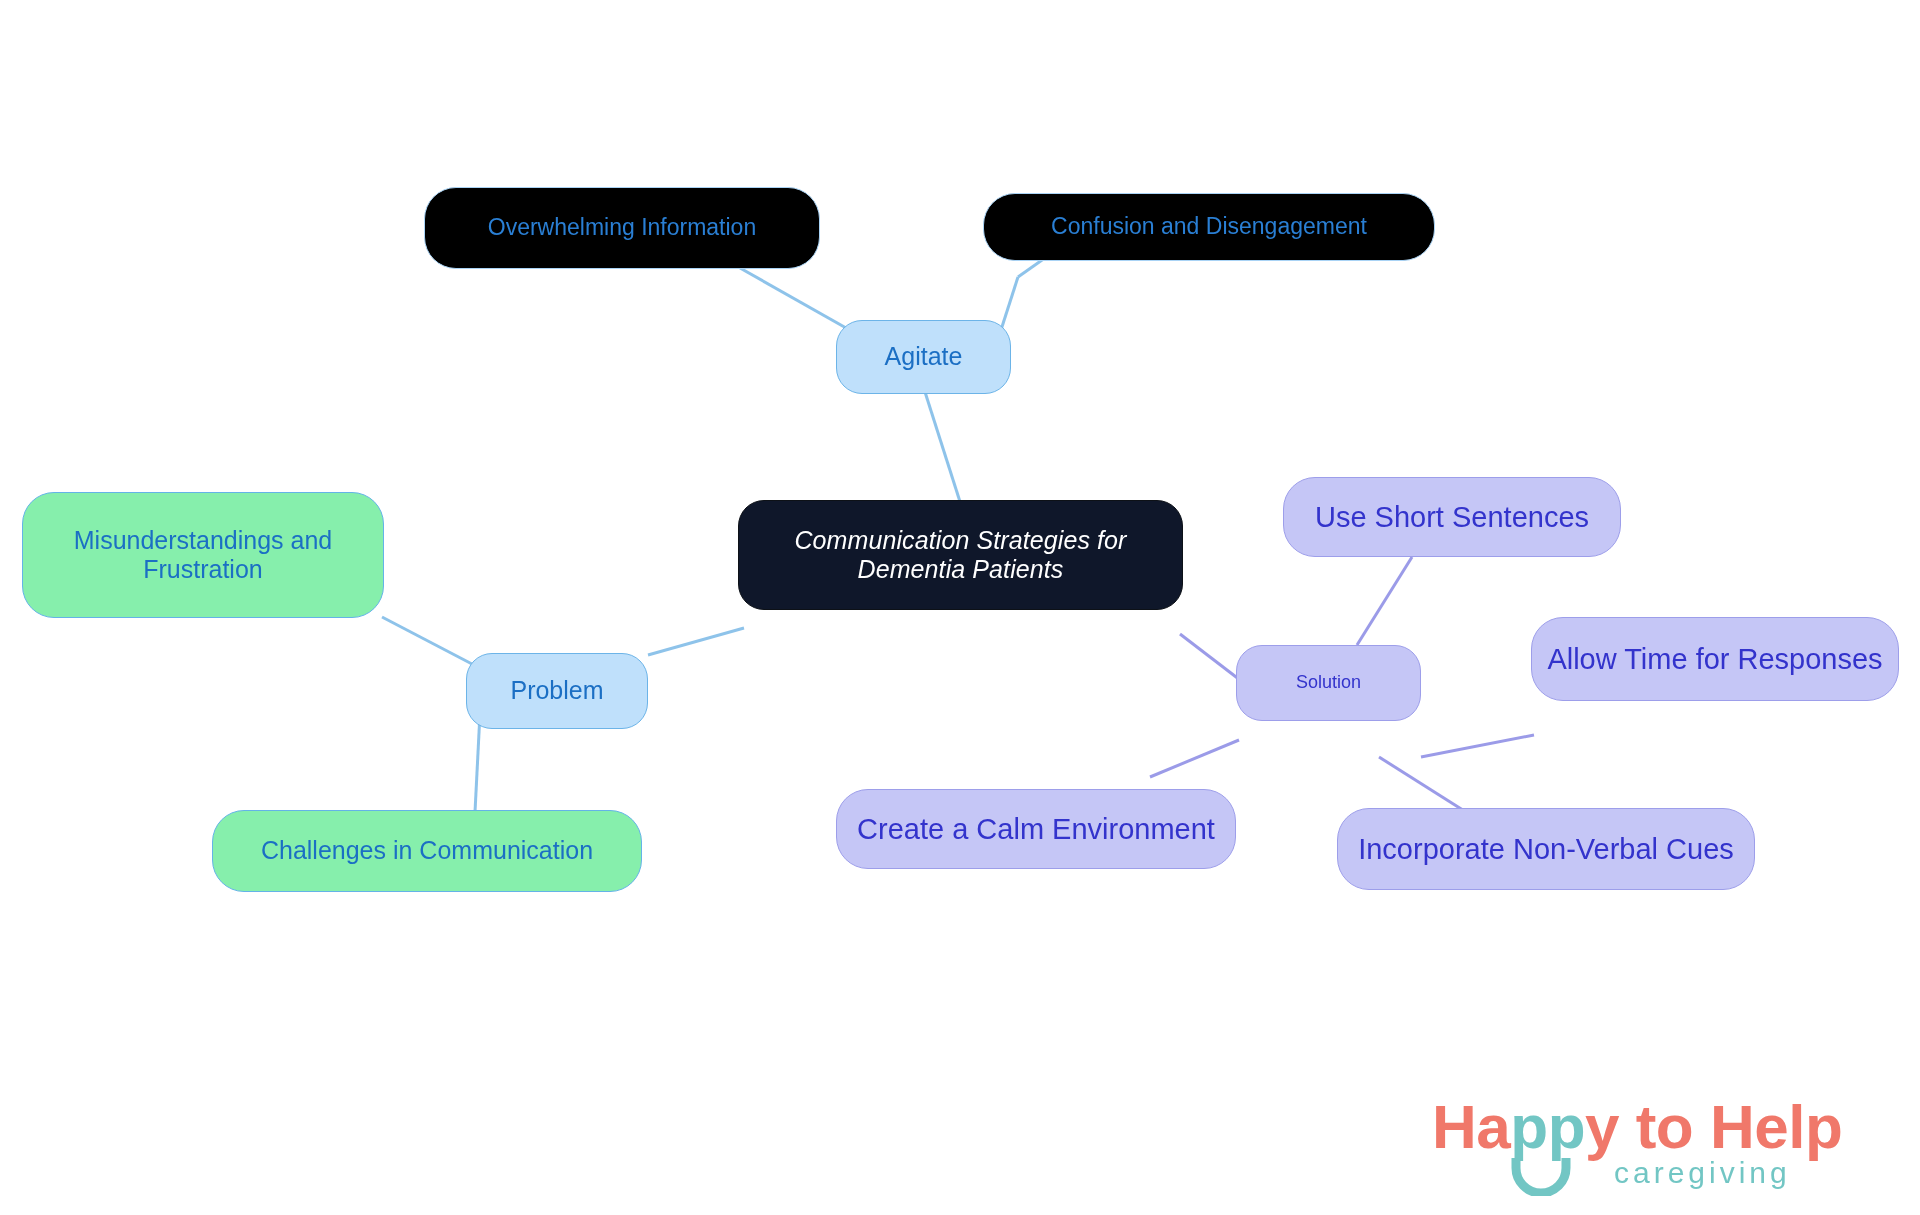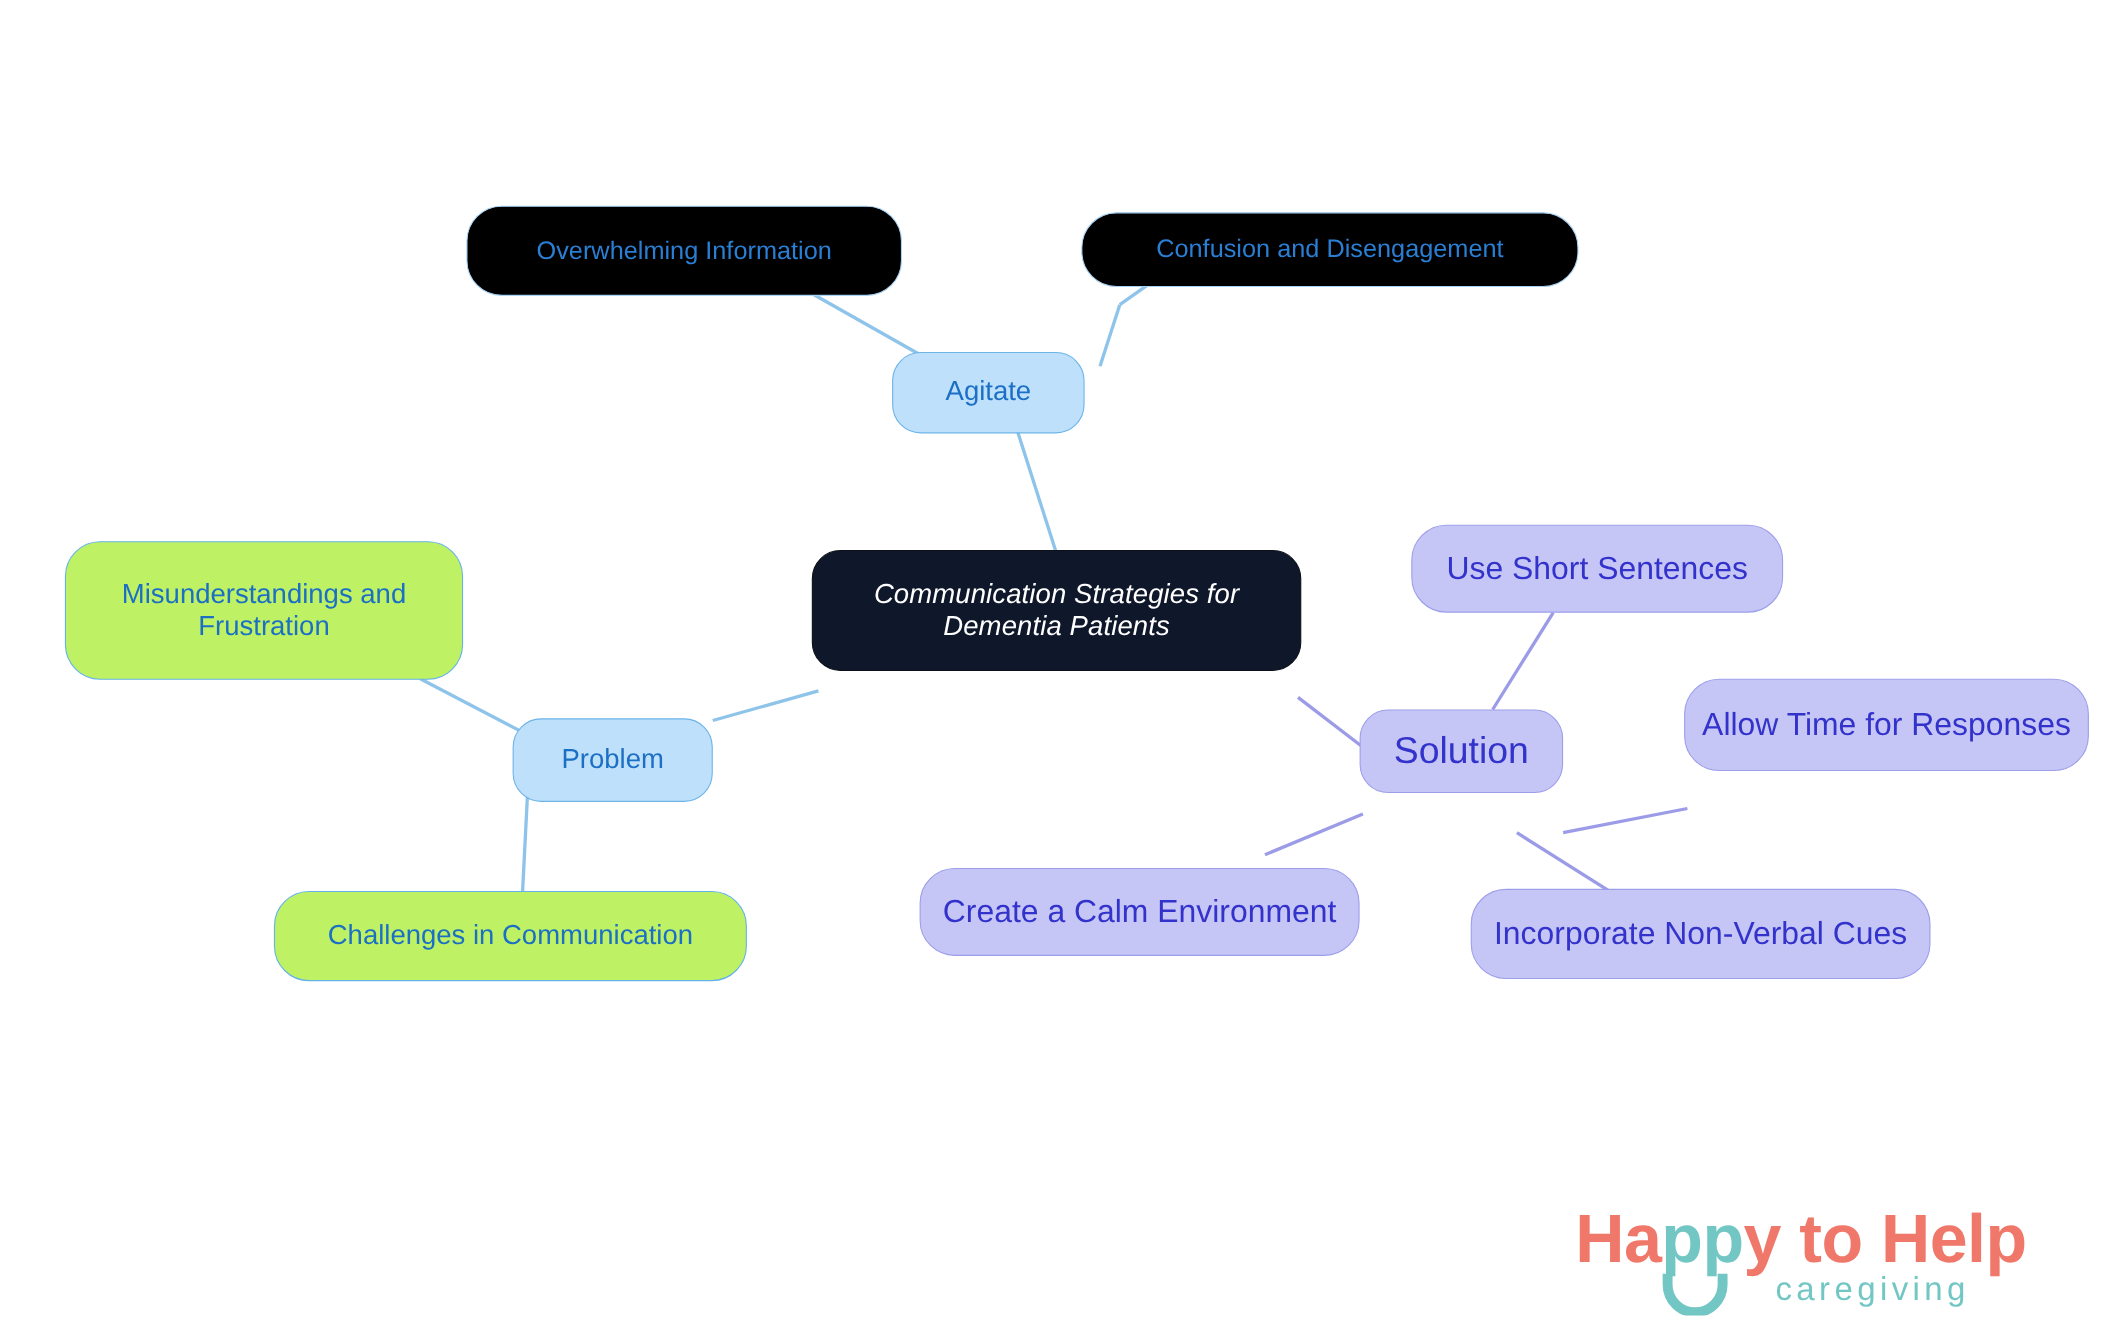--- a/index.html
+++ b/index.html
@@ -59,34 +59,33 @@
     font-size: 25px;
   }
   .node.blue-leaf-pale {
     background: #000000;
     border-color: #a9d3f5;
     color: #2a7fd4;
     border-radius: 32px;
     font-size: 23px;
   }
   .node.blue-leaf-strong {
-    background: #bef264;
+    background: #86efac;
     border-color: #64b3e8;
     color: #1b6fc4;
     border-radius: 32px;
     font-size: 25px;
-    margin-left: 37px;
   }
   
   .node.purple-branch {
     background: #c5c6f6;
     border-color: #9d9eea;
     color: #3333cc;
     border-radius: 26px;
-    font-size: 34px;
+    font-size: 18px;
   }
   .node.purple-leaf {
     background: #c5c6f6;
     border-color: #9d9eea;
     color: #3333cc;
     border-radius: 32px;
     font-size: 29px;
   }
   
   #logo {
@@ -154,21 +153,21 @@
     <line x1="1421" y1="757" x2="1534" y2="735" stroke="#9b9be8" stroke-width="3"></line>
 
     <line x1="1379" y1="757" x2="1466" y2="812" stroke="#9b9be8" stroke-width="3"></line>
 
     <line x1="1239" y1="740" x2="1150" y2="777" stroke="#9b9be8" stroke-width="3"></line>
   </svg>
 
   <div class="node root" style="left:738px; top:500px; width:445px; height:110px;">Communication Strategies for
 Dementia Patients</div>
 
-  <div class="node blue-branch" style="left:811px; top:320px; width:175px; height:74px;">Agitate</div>
+  <div class="node blue-branch" style="left:836px; top:320px; width:175px; height:74px;">Agitate</div>
 
   <div class="node blue-leaf-pale" style="left:424px; top:187px; width:396px; height:82px;">Overwhelming Information</div>
 
   <div class="node blue-leaf-pale" style="left:983px; top:193px; width:452px; height:68px;">Confusion and Disengagement</div>
 
   <div class="node blue-branch" style="left:466px; top:641px; width:182px; height:76px;margin-top:12px;">Problem</div>
 
   <div class="node blue-leaf-strong" style="left:22px; top:492px; width:362px; height:126px;">Misunderstandings and
 Frustration</div>
 

